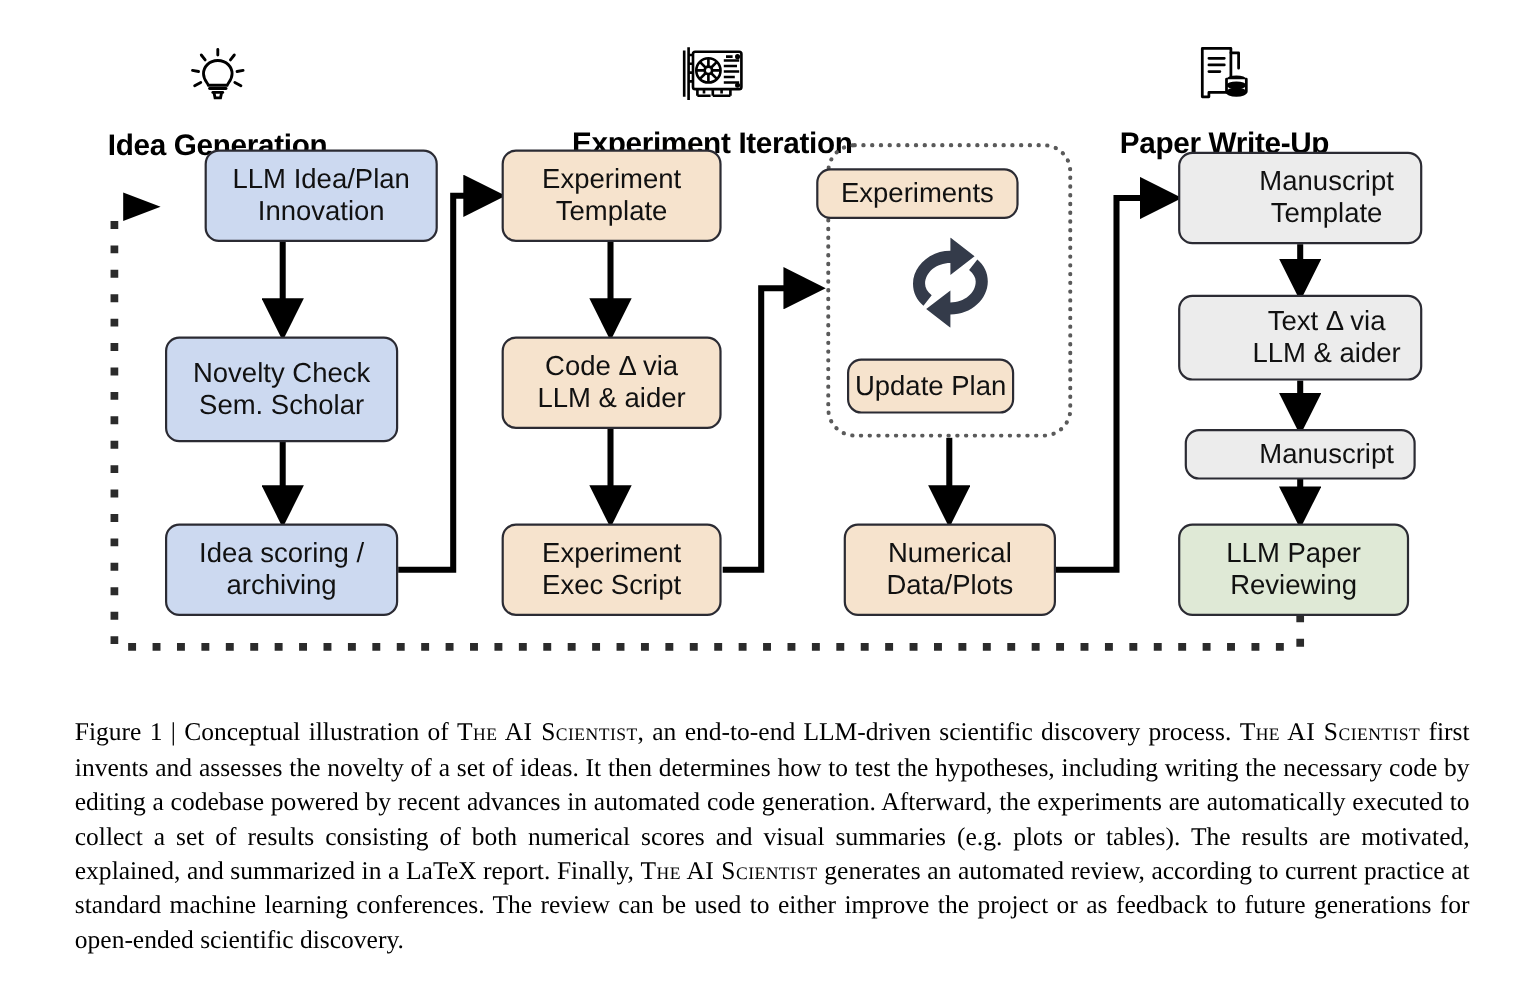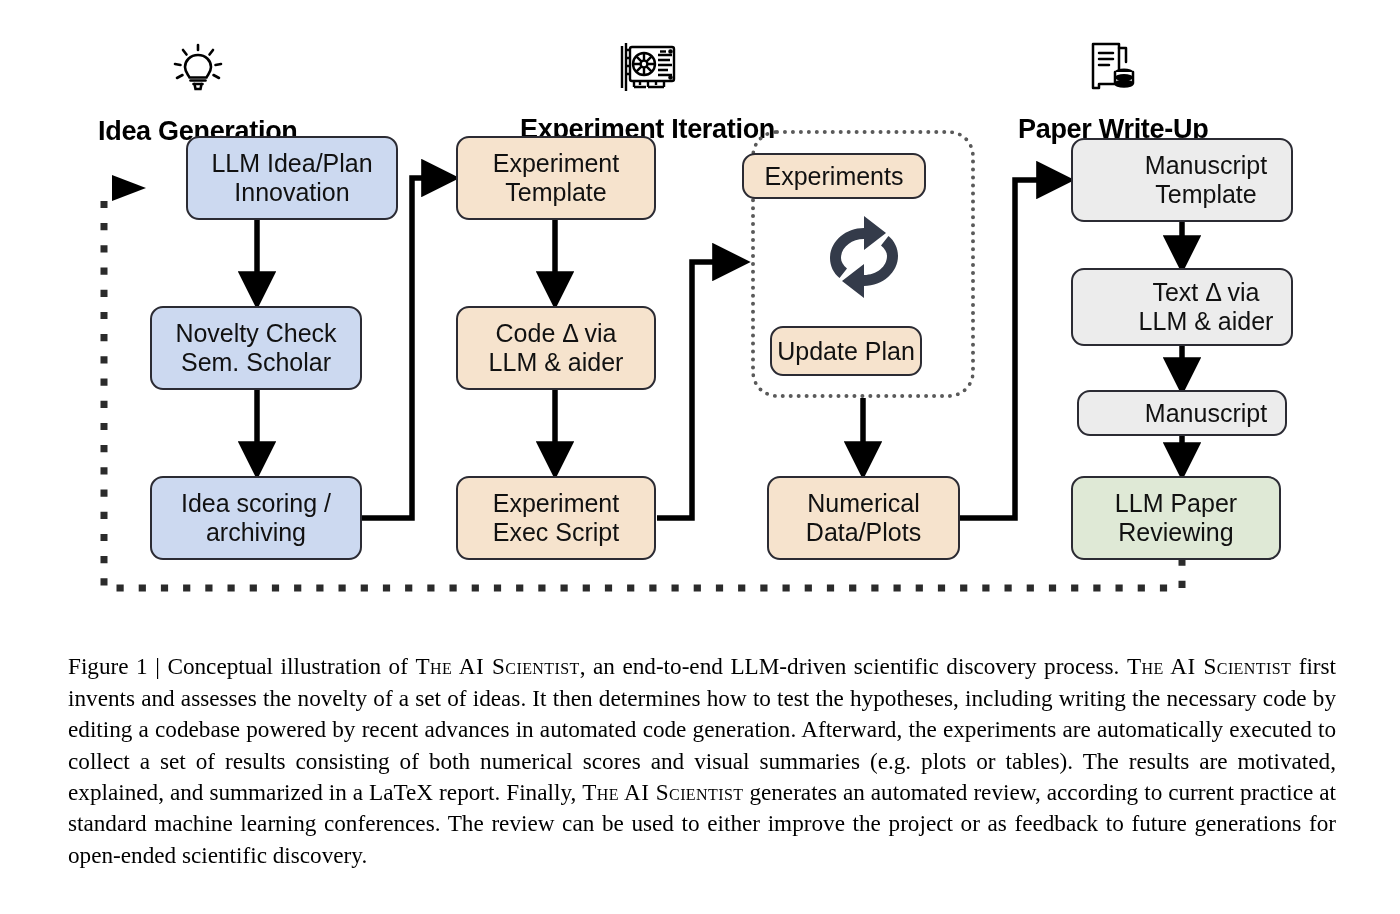--- a/index.html
+++ b/index.html
@@ -206,21 +206,21 @@
 
     <path d="M1182 562 L1182 588 L104 588 L104 188" stroke="#2b2b2b" stroke-width="7" fill="none" stroke-linecap="square" stroke-dasharray="0.2 22"></path>
     <line x1="104" y1="188" x2="136" y2="188" stroke="#000" stroke-width="0"></line>
     <path d="M112 175 L146 188 L112 201 z" fill="#000"></path>
   </svg>
 
   <div class="node blue" style="left:150px; top:136px; width:212px; height:84px;margin-left:36px;">
     <span>LLM Idea/Plan
 Innovation</span>
   </div>
-  <div class="node blue" style="left:150px; top:306px; width:212px; height:84px;">
+  <div class="node blue" style="left:150px; top:306px; width:212px; height:96px;">
     <span>Novelty Check
 Sem. Scholar</span>
   </div>
   <div class="node blue" style="left:150px; top:476px; width:212px; height:84px;">
     <span>Idea scoring /
 archiving</span>
   </div>
 
   <div class="node beige" style="left:456px; top:136px; width:200px; height:84px;">
     <span>Experiment

